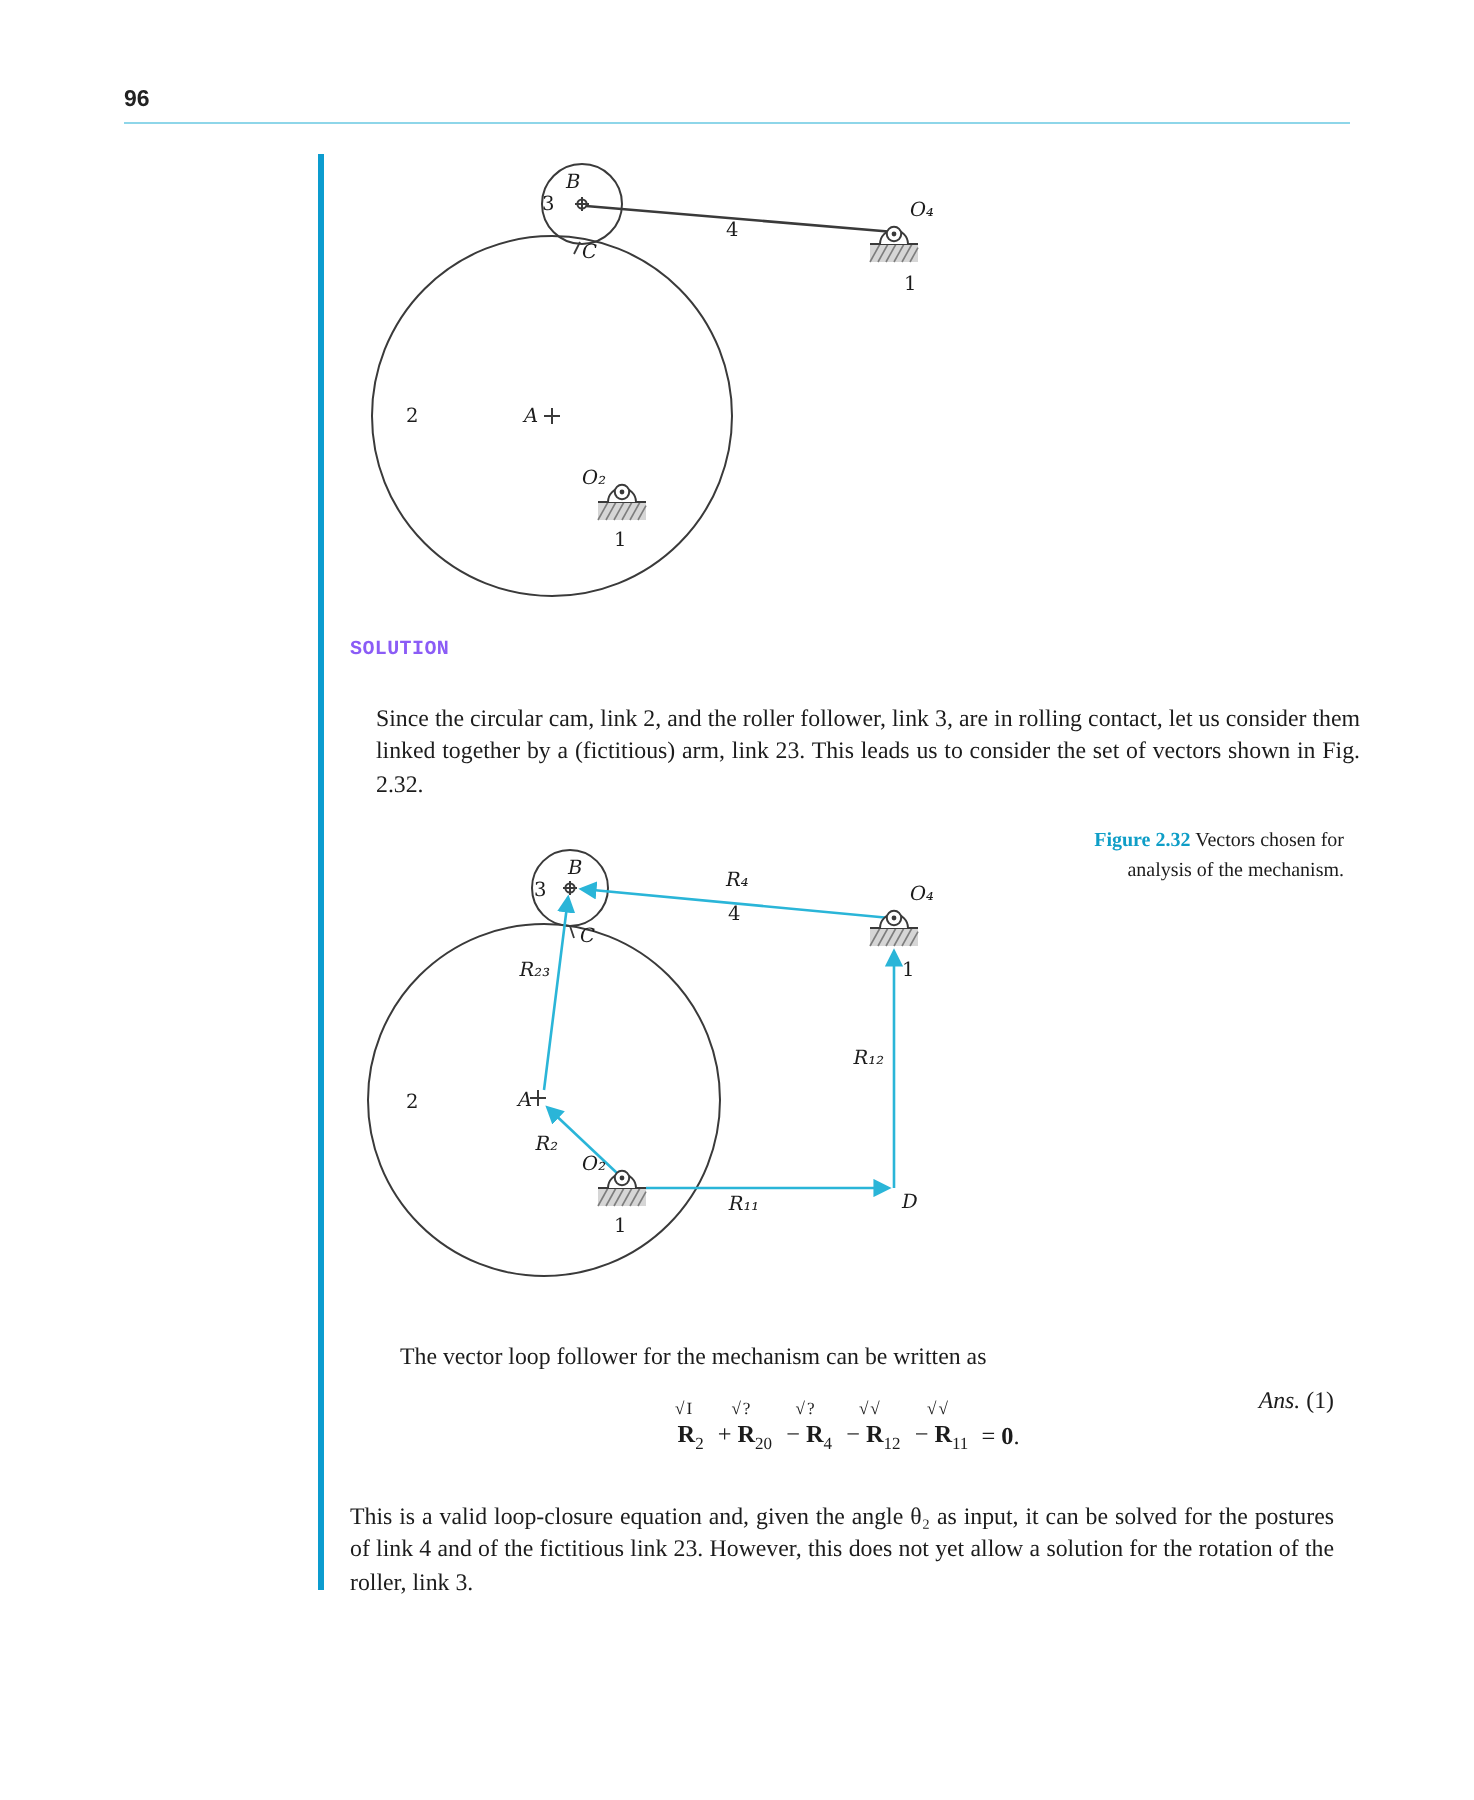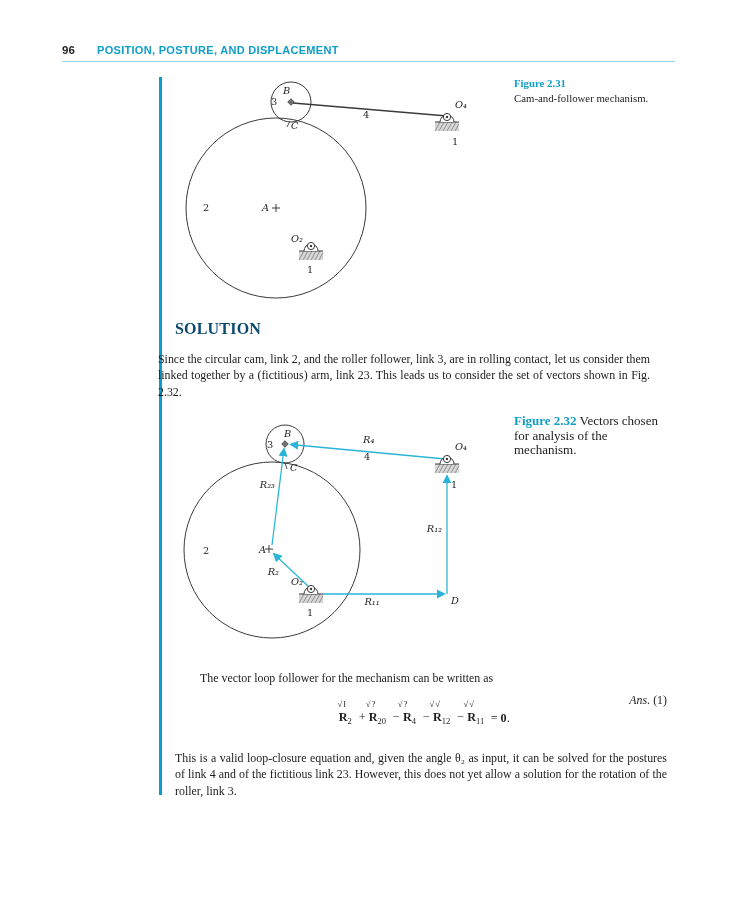--- a/index.html
+++ b/index.html
@@ -7,27 +7,27 @@
     position:relative;width:737px;height:900px;background:#ffffff;overflow:hidden;
     font-family:"Liberation Serif","DejaVu Serif","DejaVu Sans",serif;color:#1c1c1c;
   }
   
   .pagenum{position:absolute;left:62px;top:44px;font-family:"Liberation Sans","DejaVu Sans",sans-serif;font-weight:bold;font-size:11.5px;color:#222;}
   .runhead{position:absolute;left:97px;top:44px;font-family:"Liberation Sans","DejaVu Sans",sans-serif;font-weight:bold;font-size:11px;letter-spacing:.3px;color:#0f9ec7;}
   .headrule{position:absolute;left:62px;top:61px;width:613px;height:1px;background:#8ed6e9;}
   .vrule{position:absolute;left:159px;top:77px;width:2.5px;height:718px;background:#0c9ccf;}
   
   .cap31{position:absolute;left:514px;top:76px;width:162px;font-size:10.8px;line-height:14.5px;}
-  .cap32{position:absolute;left:514px;top:414px;width:158px;font-size:13px;line-height:14.5px;}
+  .cap32{position:absolute;left:514px;top:414px;width:158px;font-size:10px;line-height:14.5px;text-align:right;}
   .figlabel{font-weight:bold;color:#0f9ec7;}
   .captext{color:#1c1c1c;}
   
-  .solution{position:absolute;left:175px;top:320px;font-family:Liberation Serif, serif;font-weight:bold;font-size:16px;letter-spacing:.2px;color:#0c4a6e;}
+  .solution{position:absolute;left:175px;top:320px;font-family:Liberation Mono, monospace;font-weight:bold;font-size:10px;letter-spacing:.2px;color:#8b5cf6;}
   .para{position:absolute;width:492px;font-size:11.9px;line-height:16.4px;text-align:justify;}
-  .para1{left:158px;top:339px;}
+  .para1{left:188px;top:339px;}
   .para2{left:175px;top:738px;}
   .eqintro{position:absolute;left:200px;top:671px;font-size:11.9px;}
   
   .eqrow{position:absolute;left:175px;top:694px;width:492px;height:32px;}
   .equation{position:absolute;left:0;right:0;bottom:0;text-align:center;font-size:12.2px;}
   .term{display:inline-flex;flex-direction:column;align-items:center;vertical-align:bottom;margin:0 .5px;}
   .mark{font-size:8.6px;height:12px;line-height:12px;letter-spacing:1px;color:#1c1c1c;}
   .tbase{white-space:nowrap;}
   .sign{padding:0 3px;}
   .vec{font-weight:bold;}
@@ -42,21 +42,20 @@
   svg text{font-family:"DejaVu Serif","DejaVu Sans",serif;font-size:9.8px;fill:#1c1c1c;}
   svg text.var{font-style:italic;}
   svg text.num{font-style:normal;}
 </style>
 </head>
 <body>
 
 <div class="page">
 
   <div class="pagenum">96</div>
-  <div class="runhead">POSITION, POSTURE, AND DISPLACEMENT</div>
   <div class="headrule"></div>
   <div class="vrule"></div>
 
   <svg class="fig fig31" width="340" height="248" viewBox="0 0 340 248">
     <defs>
       <g id="pivot31">
         <rect x="-12" y="5" width="24" height="9" fill="#d6d6d6" stroke="none"></rect>
         <g stroke="#7d7d7d" stroke-width="0.8">
           <line x1="-12" y1="14" x2="-7" y2="5"></line>
             <line x1="-8" y1="14" x2="-3" y2="5"></line>
@@ -99,24 +98,20 @@
     <text class="var" x="126" y="59">C</text>
     <text class="num" x="198" y="48">4</text>
     <text class="var" x="290" y="38">O₄</text>
     <text class="num" x="287" y="75">1</text>
     <text class="num" x="38" y="141">2</text>
     <text class="var" x="97" y="141">A</text>
     <text class="var" x="138" y="172" text-anchor="end">O₂</text>
     <text class="num" x="142" y="203">1</text>
   </svg>
 
-  <div class="cap31">
-    <div><span class="figlabel">Figure 2.31</span></div>
-    <div class="captext">Cam-and-follower mechanism.</div>
-  </div>
 
   <div class="solution">SOLUTION</div>
   <p class="para para1">Since the circular cam, link 2, and the roller follower, link 3, are in rolling contact, let us consider them linked together by a (fictitious) arm, link 23. This leads us to consider the set of vectors shown in Fig. 2.32.</p>
 
   <svg class="fig fig32" width="340" height="250" viewBox="0 0 340 250">
     <defs>
       <g id="pivot32">
         <rect x="-12" y="5" width="24" height="9" fill="#d6d6d6" stroke="none"></rect>
         <g stroke="#7d7d7d" stroke-width="0.8">
           <line x1="-12" y1="14" x2="-7" y2="5"></line>

